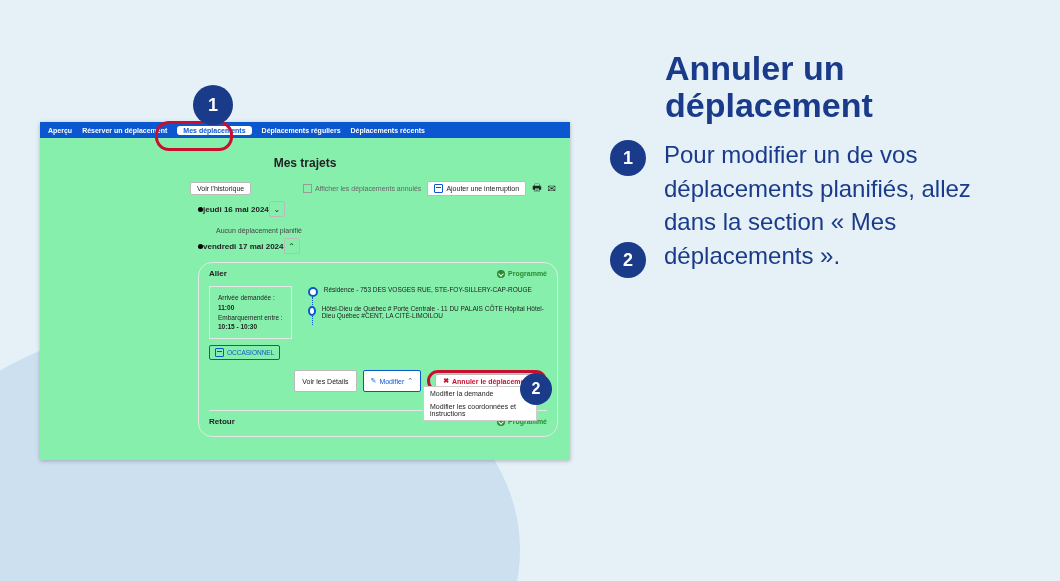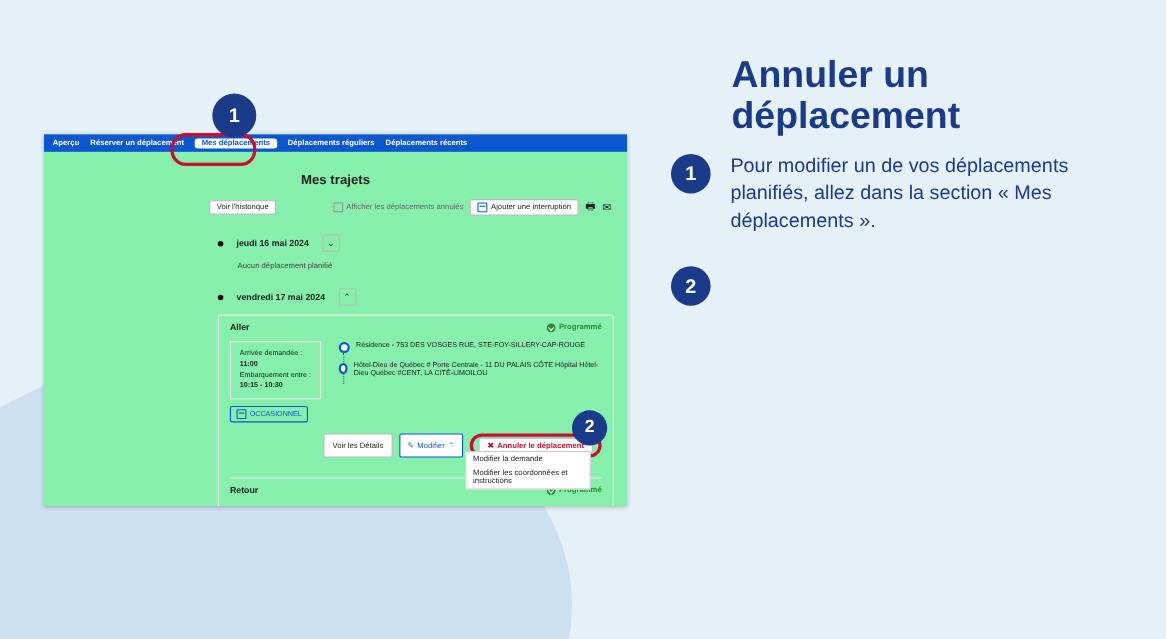--- a/index.html
+++ b/index.html
@@ -14,21 +14,21 @@
   html,body{margin:0;padding:0;width:1060px;height:581px;font-family:Helvetica,Arial,sans-serif;background:var(--bg);overflow:hidden}
   .stage{position:relative;width:1060px;height:464px}
   .bg-curve{position:absolute;left:-120px;top:320px;width:640px;height:460px;border-radius:50%;background:#cde0f0;z-index:0}
 
   
   .heading{position:absolute;left:665px;top:50px;font-size:34px;font-weight:800;color:var(--accent-dark);line-height:1.1}
   .step{position:absolute;left:610px;display:flex;gap:18px}
   .step1{top:138px}
   .step2{top:240px}
   .badge-lg{flex:0 0 36px;height:36px;border-radius:50%;background:var(--accent-dark);color:#fff;font-weight:700;display:flex;align-items:center;justify-content:center;font-size:18px;margin-top:2px}
-  .step-text{color:var(--accent-dark);font-size:18px;line-height:1.4;max-width:360px}
+  .step-text{color:var(--accent-dark);font-size:24px;line-height:1.4;max-width:360px}
 
   .pager{position:absolute;right:30px;bottom:30px;display:flex;align-items:center;gap:26px}
   .pager-bar{width:136px;height:30px;border-radius:15px;background:#fff;border:2px solid #000;position:relative;overflow:hidden}
   .pager-fill{position:absolute;left:0;top:0;height:100%;width:34%;background:#000;border-radius:15px}
   .pager-text{font-size:24px;font-weight:700;color:var(--accent-dark)}
 
   
   .shot{position:absolute;left:40px;top:122px;width:530px;height:338px;background:#86efac;box-shadow:0 1px 4px rgba(0,0,0,.25);overflow:hidden;font-size:7px;color:#222}
   .tabs{background:var(--accent);height:16px;display:flex;align-items:center;gap:10px;padding:0 8px;color:#fff;font-weight:600}
   .tab{white-space:nowrap}
@@ -39,27 +39,27 @@
   .shot-title{text-align:center;font-weight:700;font-size:12px;margin:18px 0 10px}
   .toolbar{display:flex;align-items:center;gap:6px;padding:0 14px 4px 150px}
   .btn-voir{border:1px solid #bbb;padding:2px 6px;font-size:7px;background:#fff;border-radius:2px}
   .spacer{flex:1}
   .chk{display:flex;align-items:center;gap:3px;font-size:7px;color:#666}
   .chkbox{width:7px;height:7px;border:1px solid #999}
   .btn-add{border:1px solid #bbb;padding:2px 6px;font-size:7px;display:flex;gap:3px;align-items:center;background:#fff;border-radius:2px}
   .icon-print,.icon-mail{font-size:10px}
 
   .content{padding-left:158px;padding-right:12px}
-  .day-row{display:flex;align-items:center;gap:12px;margin-top:12px}
+  .day-row{display:flex;align-items:center;margin-top:0}
   .day-dot{width:5px;height:5px;background:#000;border-radius:50%}
   .day-label{font-weight:700;font-size:8px}
   .chev{width:14px;height:14px;border:1px solid #bbb;border-radius:2px;display:flex;align-items:center;justify-content:center;font-size:8px}
   .none{font-size:7px;color:#444;padding:10px 0 4px 18px}
 
-  .trip-card{border:1px solid var(--lightgrey);border-radius:2px;margin-top:8px;padding:6px 10px 10px}
+  .trip-card{border:1px solid var(--lightgrey);border-radius:14px;margin-top:8px;padding:6px 10px 10px}
   .trip-head{display:flex;justify-content:space-between;align-items:center}
   .trip-head-left{font-weight:700;font-size:8px}
   .status{color:var(--green);font-size:7px;font-weight:600;display:flex;gap:3px;align-items:center}
   .green-dot{width:8px;height:8px;background:var(--green);border-radius:50%;display:flex;align-items:center;justify-content:center}
   .green-dot::after{content:"";width:3px;height:3px;border:1px solid #fff;border-top:none;border-right:none;transform:rotate(-45deg)}
   .trip-body{display:flex;gap:16px;margin-top:8px}
   .time-box{border:1px solid var(--lightgrey);padding:6px 8px;font-size:6.5px;line-height:1.5}
   .route{flex:1}
   .stop{display:flex;gap:6px;align-items:flex-start;margin-bottom:8px}
   .stop-dot{width:6px;height:6px;border-radius:50%;border:2px solid var(--accent);margin-top:1px;background:#fff;position:relative}

